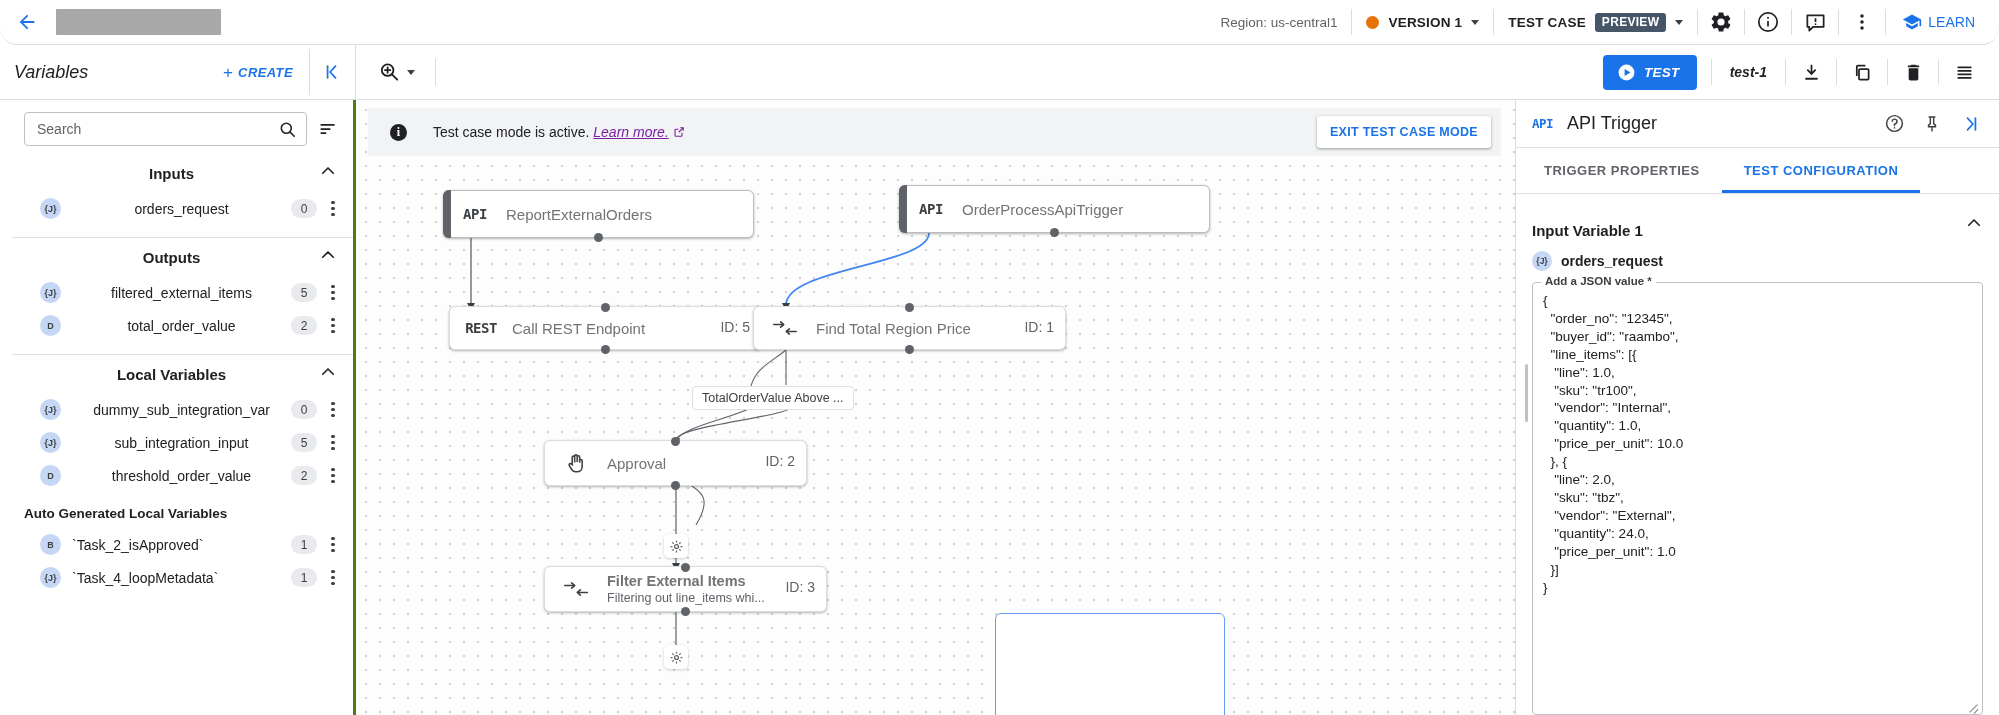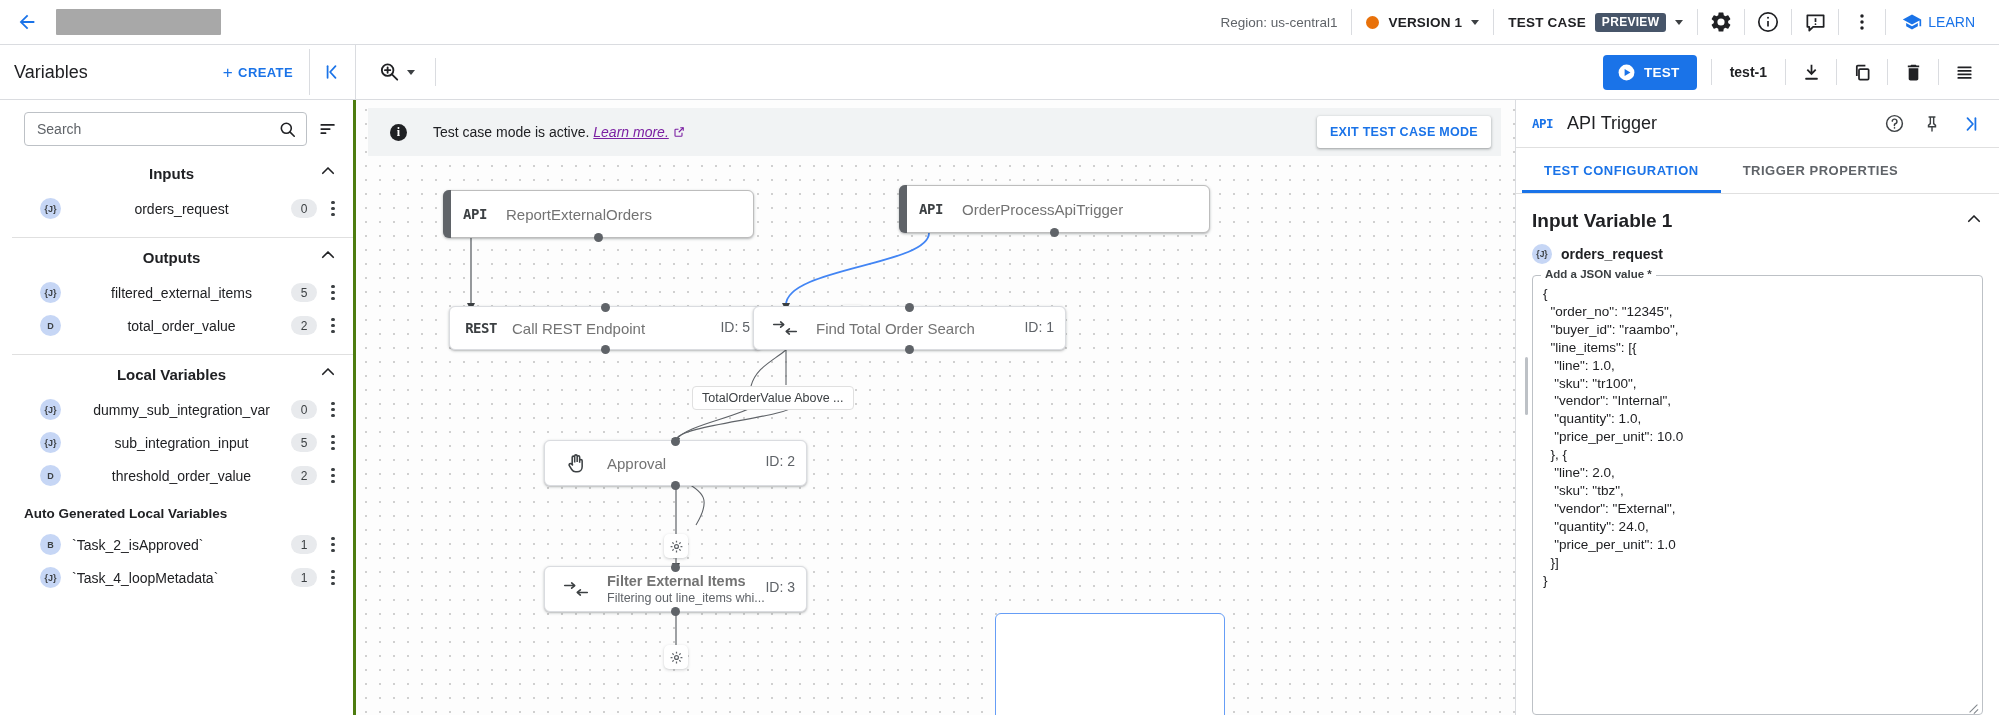--- a/index.html
+++ b/index.html
@@ -7,21 +7,21 @@
     width: 1999px; height: 715px;
     font-family: "Liberation Sans", sans-serif;
     background: #fff; overflow: hidden;
     -webkit-font-smoothing: antialiased;
   }
   .app { width: 1999px; height: 715px; display: flex; flex-direction: column; }
 
   
   .topbar {
     height: 45px; flex: 0 0 45px; display: flex; align-items: center;
-    border-bottom: 1px solid #dadce0; background: #fff; padding: 0 14px 0 10px;
+    border-bottom: 1px solid #dadce0; background: #fff; padding: 0 14px 0 10px; border-radius: 17px;
   }
   .back-arrow {
     width: 34px; height: 34px; display: flex; align-items: center; justify-content: center;
     color: #1a73e8; cursor: pointer; flex: 0 0 34px;
   }
   .title-redaction {
     width: 165px; height: 26px; background: #a8a8a8; margin-left: 12px; border-radius: 1px;
   }
   .topbar-spacer { flex: 1 1 auto; }
   .region-label {
@@ -46,21 +46,21 @@
   .icon-btn {
     width: 46px; height: 45px; display: flex; align-items: center; justify-content: center;
     cursor: pointer; color: #202124; flex: 0 0 46px;
   }
   .learn-btn {
     display: flex; align-items: center; gap: 6px; padding: 0 10px 0 16px; cursor: pointer;
     color: #1a73e8; font-size: 14px; white-space: nowrap;
   }
 
   
-  .secondbar { height: 55px; flex: 0 0 55px; display: flex; border-bottom: 1px solid #dadce0; background: #fff; }
+  .secondbar { height: 55px; flex: 0 0 55px; display: flex; border-bottom: 1px solid #dadce0; background: #fff; font-style: italic; }
   .sb-left {
     width: 356px; flex: 0 0 356px; display: flex; align-items: center;
     border-right: 1px solid #dadce0; padding-left: 14px;
   }
   .panel-title { font-size: 18px; color: #202124; flex: 1 1 auto; }
   .create-btn {
     display: flex; align-items: center; gap: 5px; color: #1a73e8; font-size: 13px;
     font-weight: bold; letter-spacing: .4px; cursor: pointer; padding: 0 16px 0 0;
   }
   .plus { font-size: 17px; font-weight: normal; line-height: 1; }
@@ -206,21 +206,21 @@
     display: flex; align-items: center; padding: 0 22px; font-size: 13px; font-weight: bold;
     letter-spacing: .5px; color: #5f6368; cursor: pointer; position: relative;
   }
   .rp-tab.active { color: #1a73e8; }
   .rp-tab.active::after {
     content:""; position:absolute; left:0; right:0; bottom:0; height:3px; background:#1a73e8;
   }
   .rp-section {
     display: flex; align-items: center; padding: 16px 16px 8px 16px; cursor: pointer;
   }
-  .rp-section-title { flex: 1 1 auto; font-size: 19px; font-weight: bold; color: #202124; }
+  .rp-section-title { flex: 1 1 auto; font-size: 15px; font-weight: bold; color: #202124; margin-top: 12px; }
   .rp-var { display: flex; align-items: center; padding: 4px 16px 0 16px; }
   .rp-var-badge {
     width: 20px; height: 20px; border-radius: 50%; background: #c6d6f5; color: #3c4043;
     font-size: 8.5px; display:flex; align-items:center; justify-content:center; font-weight:bold;
     margin-right: 9px; flex: 0 0 20px;
   }
   .rp-var-name { font-size: 14px; font-weight: bold; color: #202124; }
   .json-wrap { position: relative; margin: 11px 16px 0 16px; flex: 1 1 auto; min-height: 0; }
   .json-legend {
     position: absolute; left: 9px; top: -7px; background: #fff; padding: 0 4px; font-size: 11.5px;
@@ -608,41 +608,41 @@
 
       <div class="node" style="left:397px;top:206px;width:313px;height:44px;">
         <span class="node-icon">
           <svg width="26" height="20" viewBox="0 0 30 20" fill="none" stroke="currentColor" stroke-width="1.9" stroke-linecap="round" stroke-linejoin="round">
               <line x1="2" y1="6" x2="13" y2="6"></line>
               <polyline points="10,3 13.5,6 10,9"></polyline>
               <line x1="28" y1="14" x2="17" y2="14"></line>
               <polyline points="20,11 16.5,14 20,17"></polyline>
             </svg>
         </span>
-        <span class="node-body node-title">Find Total Order Search</span>
+        <span class="node-body node-title">Find Total Region Price</span>
         <span class="node-id">ID: 1</span>
         <span class="port" style="left:50%;top:-4.5px;"></span>
         <span class="port" style="left:50%;bottom:-4.5px;"></span>
       </div>
 
       <div class="edge-label" style="left:336px;top:286px;">TotalOrderValue Above ...</div>
 
       <div class="node" style="left:188px;top:340px;width:263px;height:46px;">
         <span class="node-icon">
           <svg width="23" height="23" viewBox="0 0 24 24" fill="none" stroke="currentColor" stroke-width="1.6" stroke-linejoin="round">
               <path d="M7.5 13V5.6a1.3 1.3 0 0 1 2.6 0V11m0-.6V4.3a1.3 1.3 0 0 1 2.6 0v6.1m0-.5V5.2a1.3 1.3 0 0 1 2.6 0v6m0-2.1a1.3 1.3 0 0 1 2.6 0v6.3c0 3-2.3 5.3-5.3 5.3H11c-2 0-3.1-1-4-2.4l-2.5-4c-.5-.8-.2-1.6.5-2 .7-.4 1.6-.2 2 .5L8.3 14"></path>
             </svg>
         </span>
         <span class="node-body node-title">Approval</span>
         <span class="node-id">ID: 2</span>
         <span class="port" style="left:50%;top:-4.5px;"></span>
         <span class="port" style="left:50%;bottom:-4.5px;"></span>
       </div>
 
-      <div class="node" style="left:188px;top:466px;width:263px;height:46px;">
+      <div class="node" style="left:188px;top:466px;width:283px;height:46px;">
         <span class="node-icon">
           <svg width="26" height="20" viewBox="0 0 30 20" fill="none" stroke="currentColor" stroke-width="1.9" stroke-linecap="round" stroke-linejoin="round">
               <line x1="2" y1="6" x2="13" y2="6"></line>
               <polyline points="10,3 13.5,6 10,9"></polyline>
               <line x1="28" y1="14" x2="17" y2="14"></line>
               <polyline points="20,11 16.5,14 20,17"></polyline>
             </svg>
         </span>
         <span class="node-body">
           <span class="node-title" style="font-weight:bold;font-size:14.5px;display:block">Filter External Items</span>
@@ -675,22 +675,22 @@
         </span>
         <span class="rp-icon">
           <svg width="20" height="20" viewBox="0 0 24 24" fill="none" stroke="#1a73e8" stroke-width="2.1" stroke-linecap="round" stroke-linejoin="round">
               <polyline points="9,5 15.5,12 9,19"></polyline>
               <line x1="18.5" y1="5" x2="18.5" y2="19"></line>
             </svg>
         </span>
       </div>
 
       <div class="rp-tabs">
+        <div class="rp-tab">TRIGGER PROPERTIES</div>
         <div class="rp-tab active">TEST CONFIGURATION</div>
-        <div class="rp-tab">TRIGGER PROPERTIES</div>
       </div>
 
       <div class="rp-section">
         <span class="rp-section-title">Input Variable 1</span>
         <span>
           <svg width="18" height="18" viewBox="0 0 24 24" fill="none" stroke="#202124" stroke-width="2.2" stroke-linecap="round" stroke-linejoin="round">
               <polyline points="5,15 12,8 19,15"></polyline>
             </svg>
         </span>
       </div>

